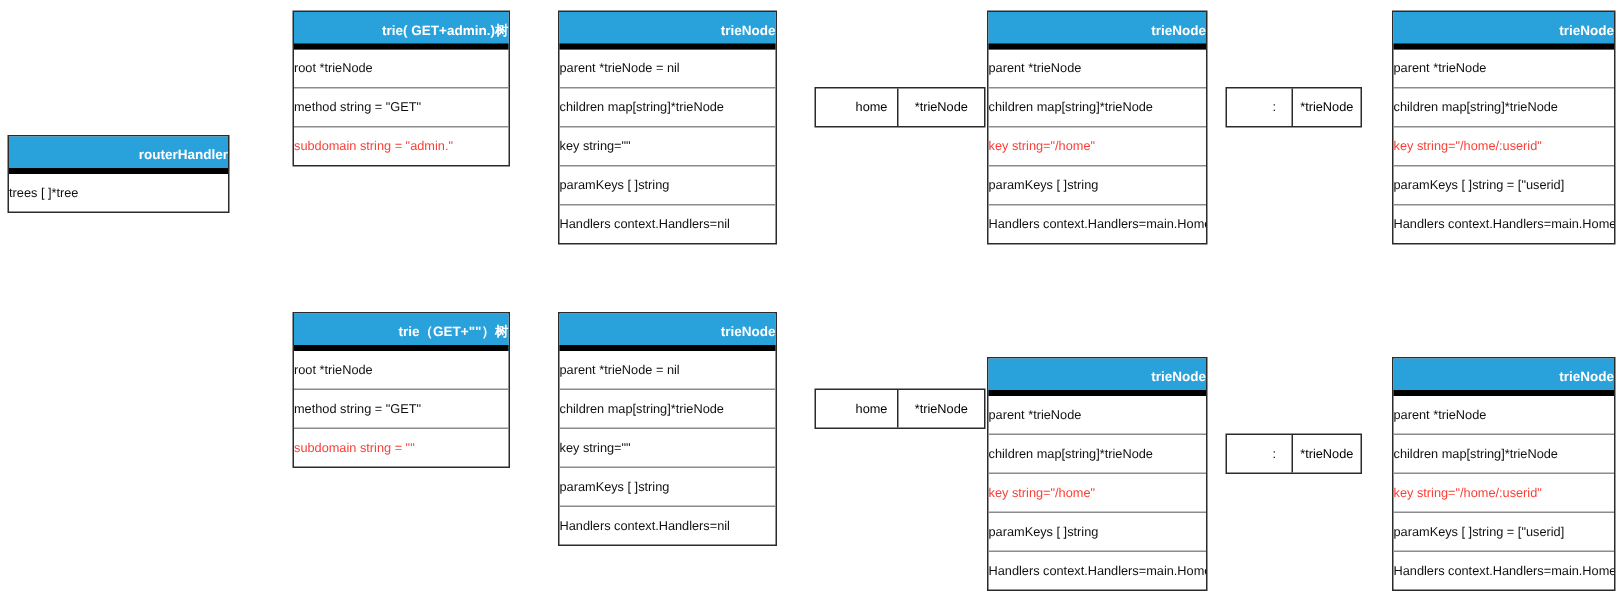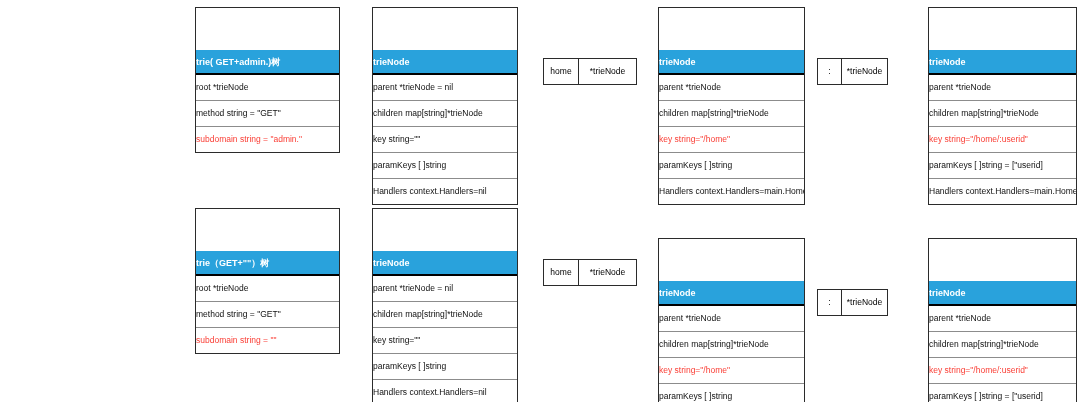--- a/index.html
+++ b/index.html
@@ -1,41 +1,45 @@
 <!DOCTYPE html>
 <html style="--header_blue: #29a2dc; --red: #fa3e35; --border_dark: #2b2b2b; --divider_gray: #8c8c8c;"><head>
 <meta charset="utf-8">
 <style>
   html,body{margin:0;padding:0;background:#fff;}
   .canvas{position:relative;width:1080px;height:402px;background:#fff;overflow:hidden;
           font-family:"Liberation Sans",sans-serif;}
   .node{position:absolute;border:1px solid #2b2b2b;background:#fff;box-sizing:border-box;}
   .hdr{height:25px;line-height:24px;background:var(--header_blue);color:#fff;font-weight:700;
-       font-size:9px;text-align:left;border-bottom:2px solid #000000;box-sizing:border-box;
-       white-space:nowrap;overflow:hidden;margin-top:42px;}
+       font-size:9px;text-align:right;border-bottom:4px solid #000000;box-sizing:border-box;
+       white-space:nowrap;overflow:hidden;}
   .row{height:26px;line-height:25px;font-size:8.5px;text-align:left;color:#101010;
        border-bottom:1px solid #8c8c8c;box-sizing:border-box;white-space:nowrap;overflow:hidden;}
   .row:last-child{border-bottom:0;height:25px;}
   .row.red{color:var(--red);}
   .mapcell{position:absolute;display:flex;border:1px solid #2b2b2b;background:#fff;height:27px;
-           box-sizing:border-box;}
+           box-sizing:border-box;padding-left:20px;}
   .mapcell .cell{line-height:25px;font-size:8.5px;text-align:center;box-sizing:border-box;
                  white-space:nowrap;overflow:hidden;}
   .mapcell .cell.key{border-right:1px solid #2b2b2b;}
   .watermark{position:absolute;left:896px;top:322px;width:184px;height:80px;pointer-events:none;}
   .wm-text{position:absolute;left:44px;top:8px;font-size:42px;font-weight:700;letter-spacing:3px;
            color:rgba(170,170,170,0.16);-webkit-text-stroke:1.5px rgba(165,165,165,0.45);
            font-family:"DejaVu Sans",sans-serif;white-space:nowrap;}
   .wm-svg{position:absolute;left:0;top:0;}
 </style>
 </head>
 <body>
 
 <div class="canvas">
 
+  <div class="node" style="left:5px;top:90px;width:148px;">
+    <div class="hdr">routerHandler</div>
+    <div class="row">trees [ ]*tree</div>
+  </div>
 
   <div class="node" style="left:195px;top:7px;width:145px;">
     <div class="hdr">trie( GET+admin.)树</div>
     <div class="row">root *trieNode</div>
     <div class="row">method string = "GET"</div>
     <div class="row red">subdomain string = "admin."</div>
   </div>
 
   <div class="node" style="left:372px;top:7px;width:146px;">
     <div class="hdr">trieNode</div>

